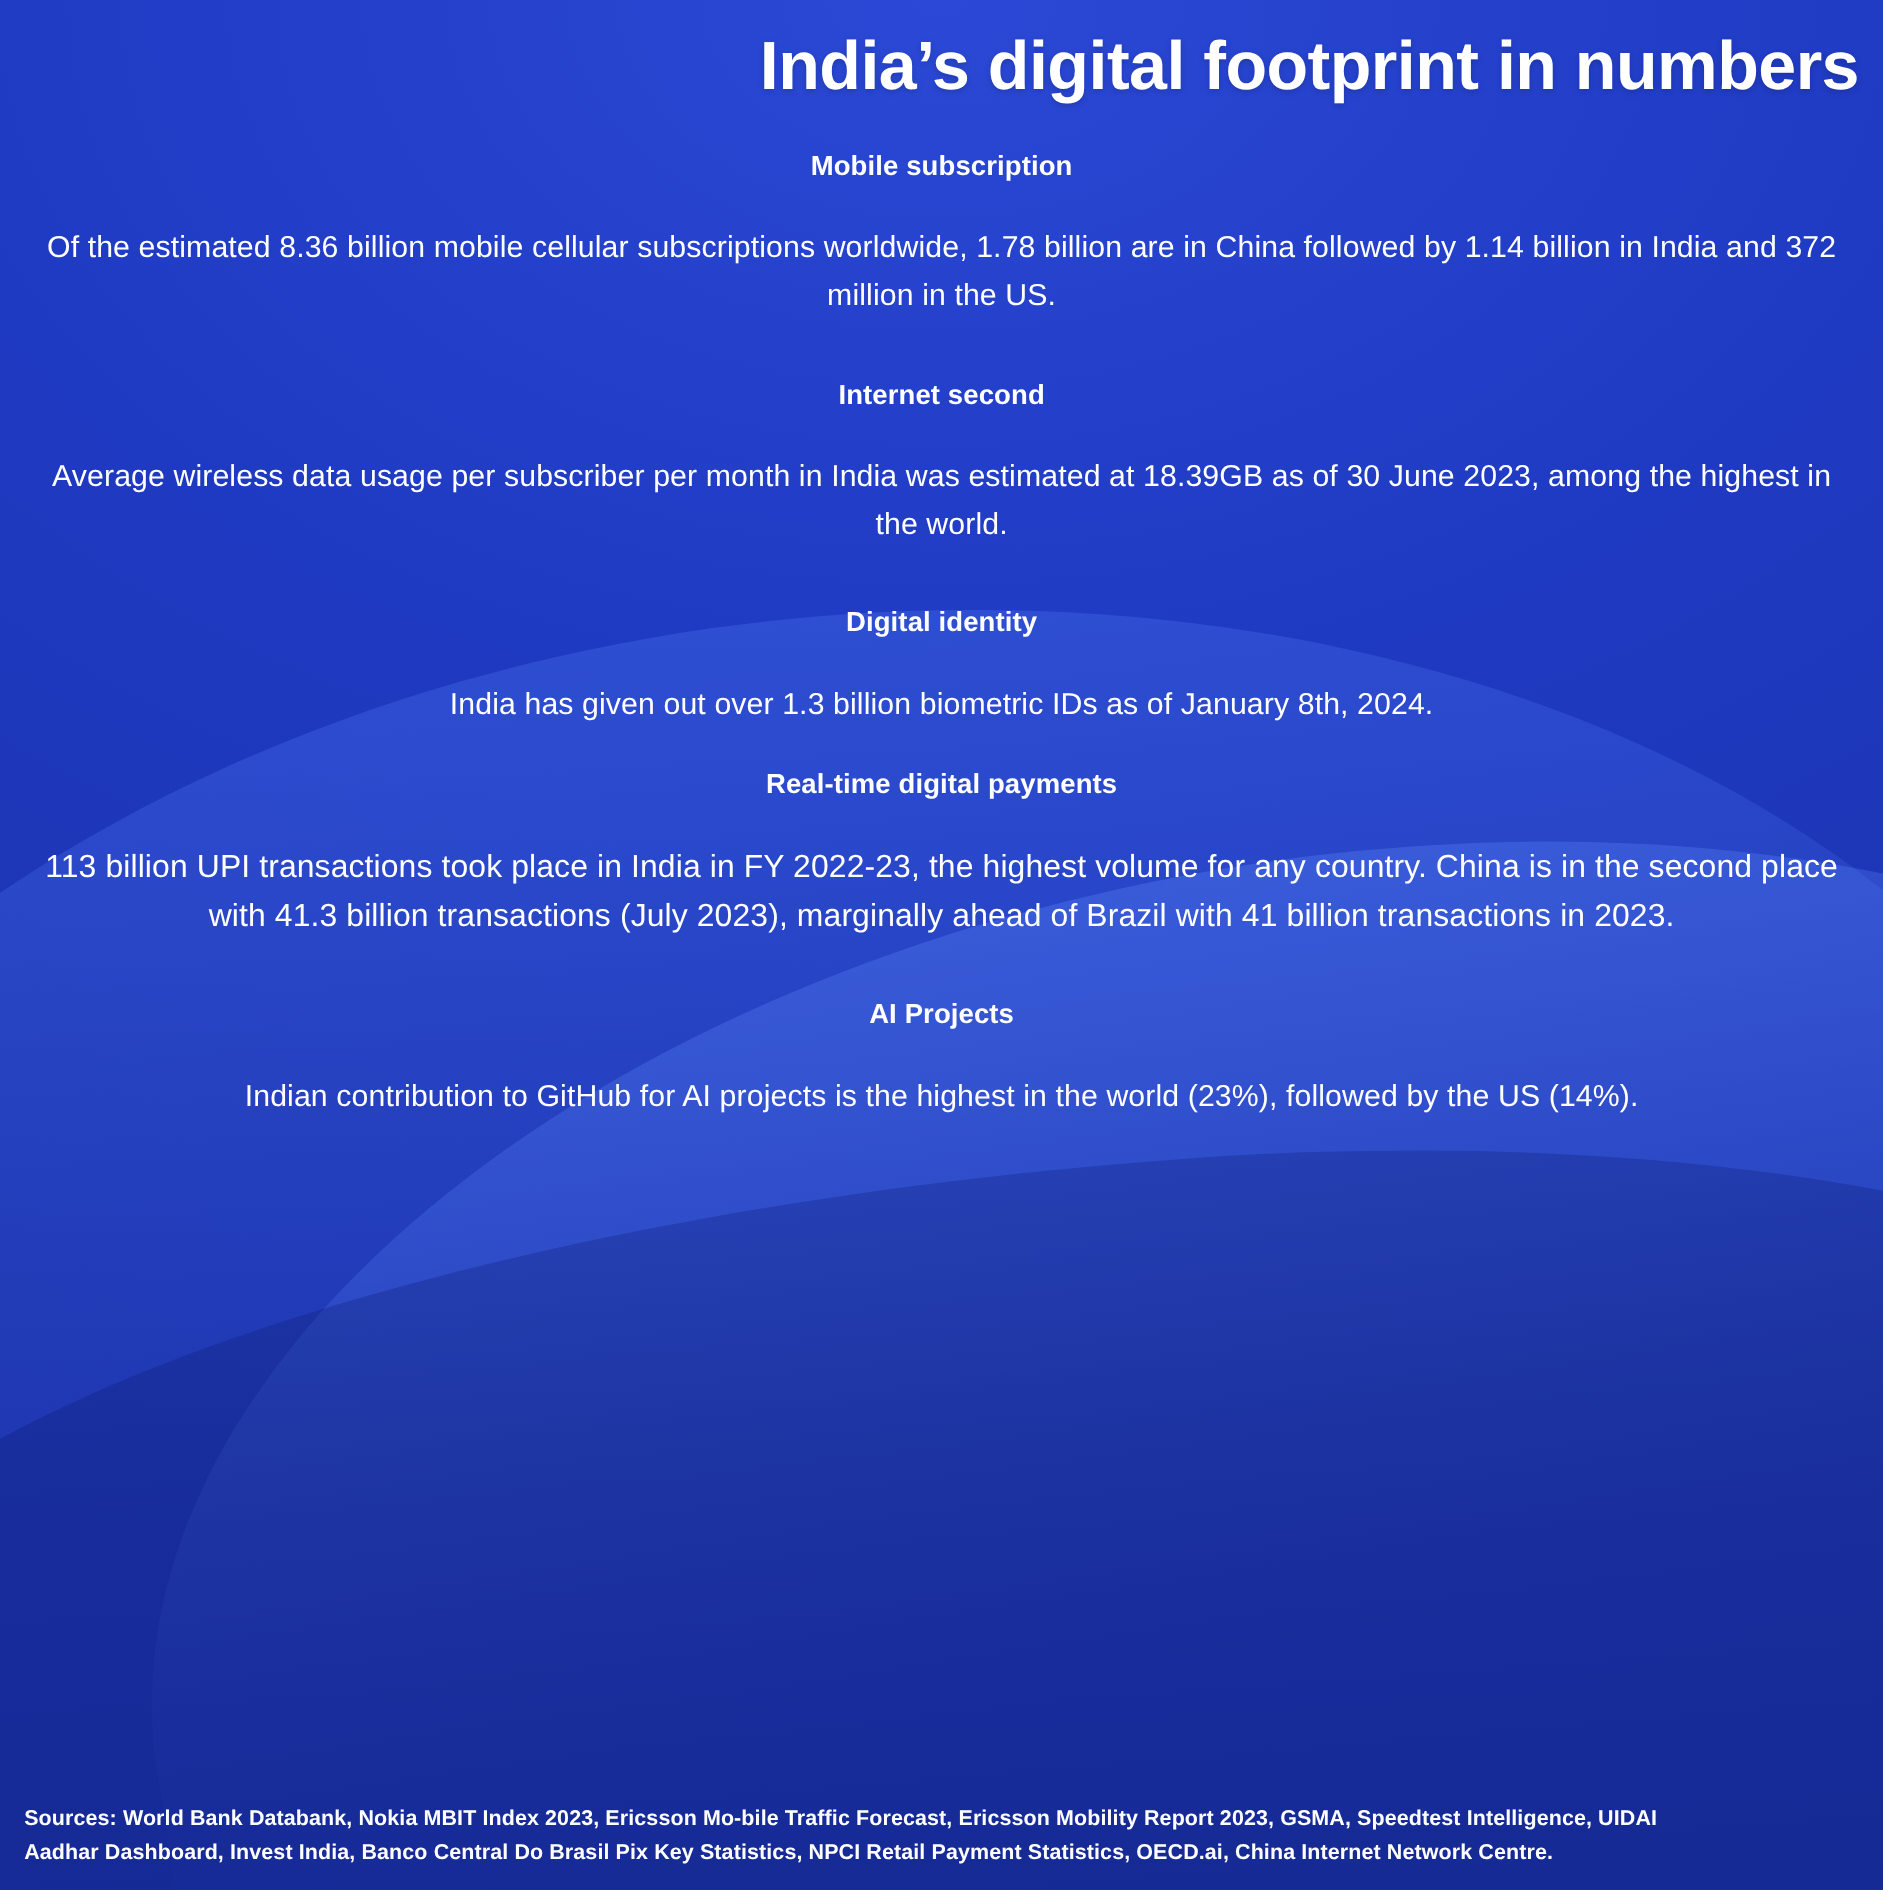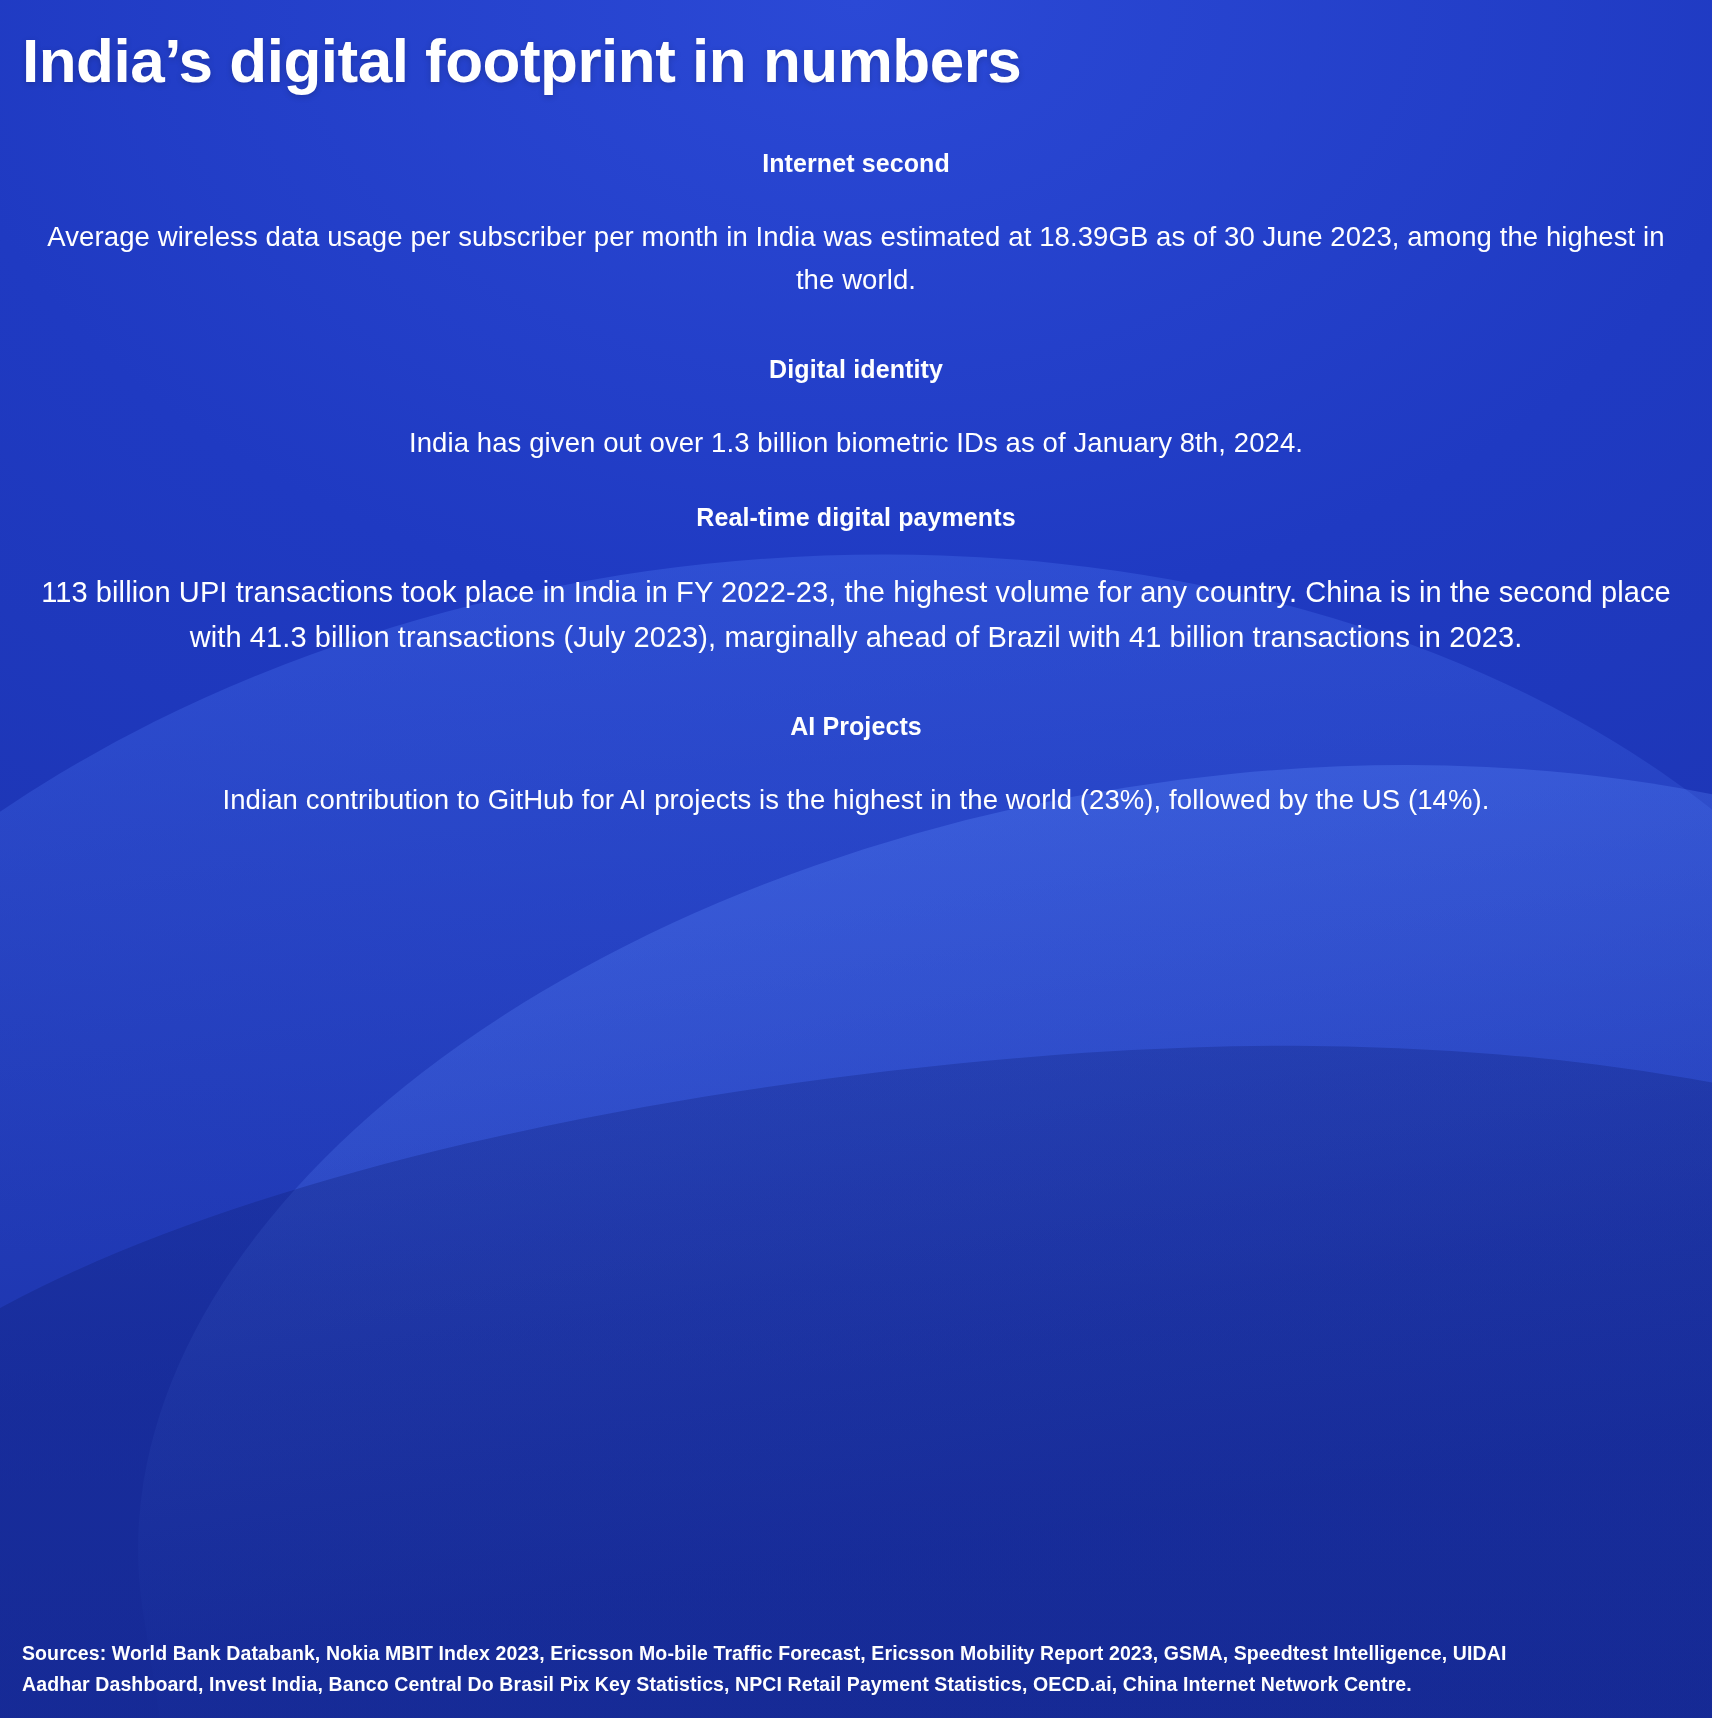--- a/index.html
+++ b/index.html
@@ -59,21 +59,21 @@
   .content {
     position: relative;
     z-index: 2;
     padding: 0 22px;
     box-sizing: border-box;
     height: 100%;
   }
   h1.title {
     margin: 0;
     padding-top: 28px;
-    text-align: left;
+    text-align: right;
     font-size: 62px;
     line-height: 1.05;
     font-weight: bold;
     letter-spacing: -0.5px;
     text-shadow: 0 2px 6px rgba(0,0,0,0.18);
   }
   .section {
     margin-top: 38px;
   }
   .section-heading {
@@ -122,20 +122,24 @@
 <body>
 
 <div class="poster">
   <div class="swoosh-a"></div>
   <div class="swoosh-b"></div>
   <div class="swoosh-c"></div>
 
   <div class="content">
     <h1 class="title">India’s digital footprint in numbers</h1>
 
+    <div class="section sec-mobile">
+      <p class="section-heading">Mobile subscription</p>
+      <p class="section-body">Of the estimated 8.36 billion mobile cellular subscriptions worldwide, 1.78 billion are in China followed by 1.14 billion in India and 372 million in the US.</p>
+    </div>
 
     <div class="section sec-internet">
       <p class="section-heading">Internet second</p>
       <p class="section-body">Average wireless data usage per subscriber per month in India was estimated at 18.39GB as of 30 June 2023, among the highest in the world.</p>
     </div>
 
 
     <div class="section sec-identity">
       <p class="section-heading">Digital identity</p>
       <p class="section-body">India has given out over 1.3 billion biometric IDs as of January 8th, 2024.</p>

